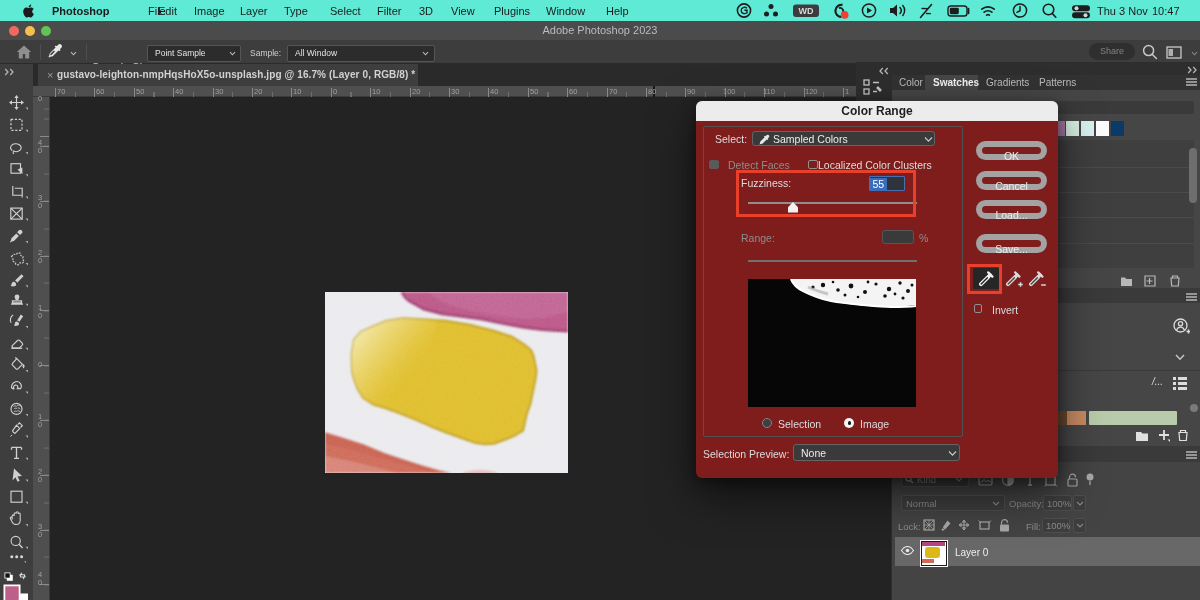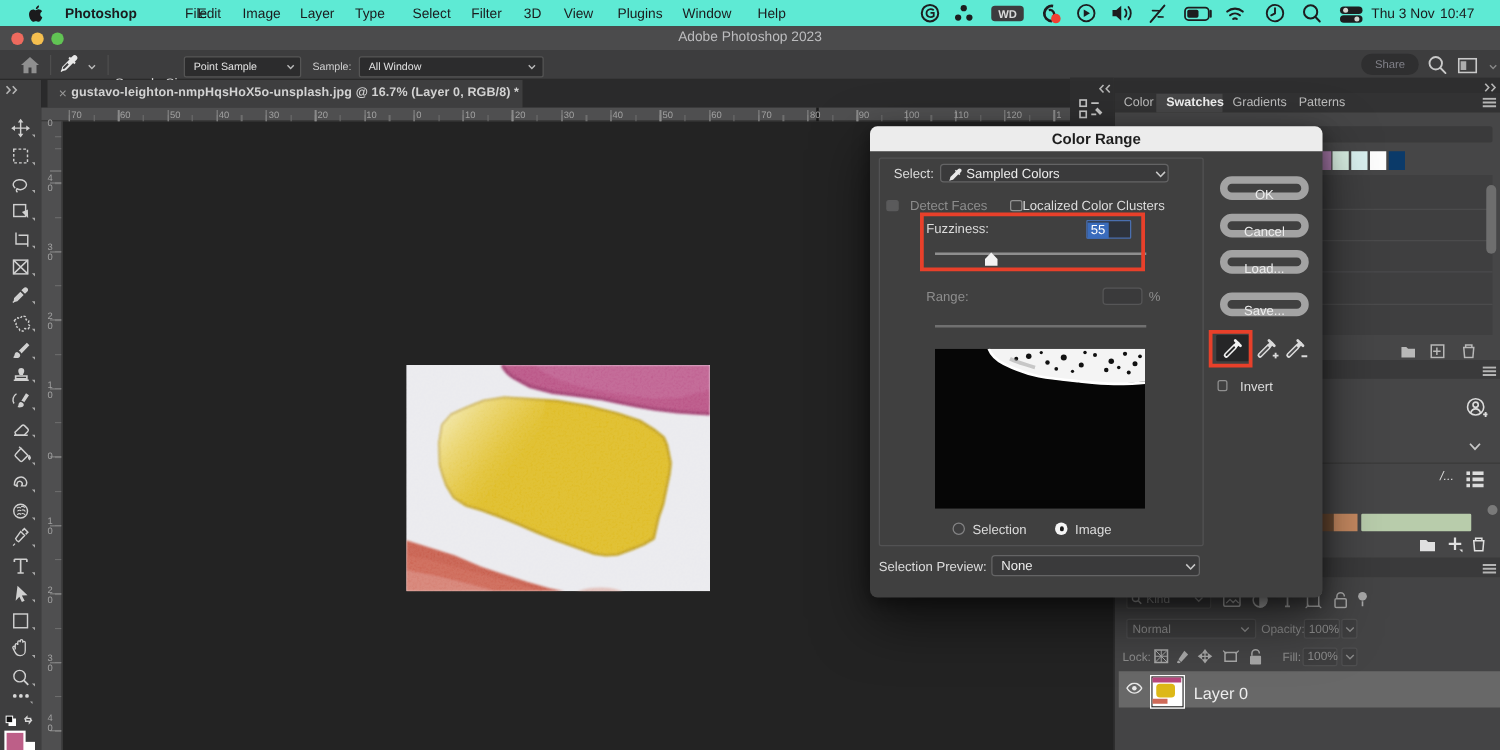--- a/index.html
+++ b/index.html
@@ -29,21 +29,21 @@
 .rnum{position:absolute;color:#a2a2a2;font-size:7.5px;line-height:8px;}
 
 #canvas{left:50px;top:97px;width:841px;height:503px;background:#232323;}
 
 #strip{left:856px;top:62px;width:35px;height:50px;background:#2e2e2f;}
 
 #rpanel{left:891px;top:62px;width:309px;height:538px;background:#464647;border-left:1px solid #2e2e2e;}
 .phead{position:absolute;left:0;width:309px;background:#3a3a3b;}
 .dim{color:#8d8d8d;}
 
-#dlg{left:696px;top:101px;width:362px;height:377px;background:#404040;border-radius:6px;box-shadow:0 18px 45px rgba(0,0,0,.55),0 4px 14px rgba(0,0,0,.4);color:#dcdcdc;font-size:10.5px;}
+#dlg{left:696px;top:101px;width:362px;height:377px;background:#7f1d1d;border-radius:6px;box-shadow:0 18px 45px rgba(0,0,0,.55),0 4px 14px rgba(0,0,0,.4);color:#dcdcdc;font-size:10.5px;}
 #dlgtitle{position:absolute;left:0;top:0;width:362px;height:20px;background:#ececec;border-radius:6px 6px 0 0;color:#1e1e1e;font-size:12px;font-weight:bold;text-align:center;line-height:21px;}
 .dbox{position:absolute;background:#3a3a3b;border:1px solid #646465;border-radius:3px;}
 .dbtn{position:absolute;left:280px;width:71px;height:19px;border:6px solid #a3a3a3;border-radius:9.5px;color:#ececec;text-align:center;line-height:18px;font-size:10.5px;}
 .redbox{position:absolute;border:3.5px solid #e8402a;}
 .cb{position:absolute;width:9.5px;height:9.5px;border:1px solid #909090;border-radius:2px;}
 </style>
 </head>
 <body>
 <div id="stage">
 
@@ -491,21 +491,21 @@
   <div style="position:absolute;left:3px;top:475px;width:306px;height:29px;background:#686868;"></div>
   <svg class="abs" style="left:9px;top:484px;" width="13" height="9" viewBox="0 0 13 9">
         <path d="M.5 4.5C2.5 1.5 4.4.5 6.5.5s4 1 6 4c-2 3-3.9 4-6 4s-4-1-6-4z" fill="none" stroke="#e8e8e8" stroke-width="1.2"></path>
         <circle cx="6.5" cy="4.5" r="1.8" fill="#e8e8e8"></circle>
       </svg>
   <div style="position:absolute;left:29px;top:479px;width:26px;height:25px;background:#fff;border:1.5px solid #1b1b1b;outline:1px solid #fff;">
     <div style="position:absolute;left:0px;top:0px;width:23px;height:4px;background:#b5477d;"></div>
     <div style="position:absolute;left:3px;top:5px;width:15px;height:11px;background:#ddb817;border-radius:3px;"></div>
     <div style="position:absolute;left:0px;top:17px;width:12px;height:4px;background:#cf6a58;"></div>
   </div>
-  <span style="position:absolute;left:63px;top:485px;color:#ededed;font-size:13px;">Layer 0</span>
+  <span style="position:absolute;left:63px;top:485px;color:#ededed;font-size:10px;">Layer 0</span>
 </div>
 
 <div class="abs" id="dlg">
   <div id="dlgtitle">Color Range</div>
   <div style="position:absolute;left:7px;top:25px;width:260px;height:311px; border:1px solid #525253;border-radius:2px;"></div>
   <span style="position:absolute;left:19px;top:32px;">Select:</span>
   <div class="dbox" style="left:56px;top:30px;width:183px;height:15px;">
     <svg style="position:absolute;left:6px;top:2px;" width="11" height="11" viewBox="0 0 11 11">
           <path fill="#e8e8e8" d="M9.8 1.2c-.7-.7-1.7-.6-2.3 0L6.4 2.3l-.6-.6-.9.9.7.7-4.3 4.3-.4 1.8-.5.8.4.4.8-.5 1.8-.4 4.3-4.3.7.7.9-.9-.6-.6 1.1-1.1c.6-.6.7-1.6 0-2.3z"></path>
         </svg>

